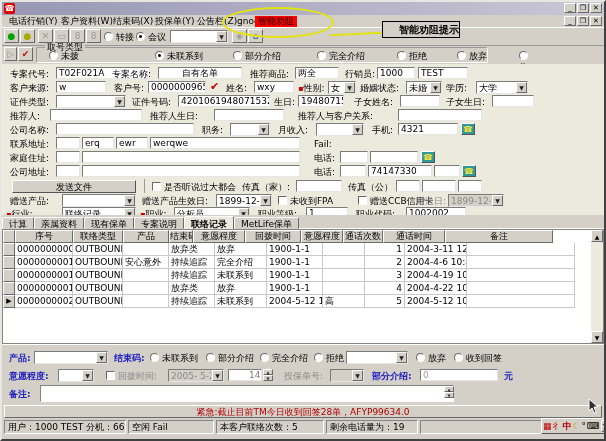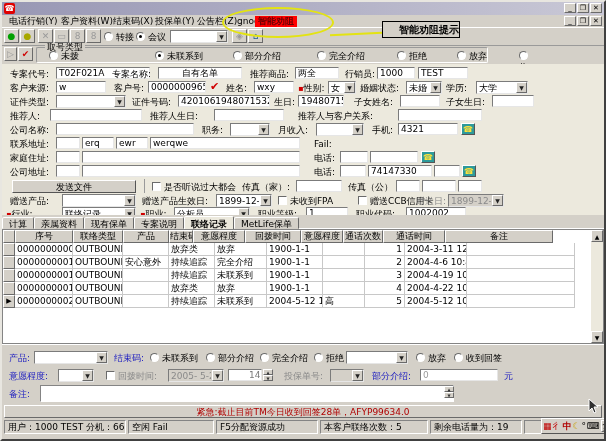--- a/index.html
+++ b/index.html
@@ -82,21 +82,21 @@
   .td { border-right:1px solid #c8c8c8; border-bottom:1px solid #c8c8c8; line-height:12px; padding:0 2px;
         overflow:hidden; white-space:nowrap; flex:none; }
   .td.c7 { text-align:right; }
   #vscroll { position:absolute; right:0; top:0; width:12px; height:113px; background:#ece9dd; }
   .sbtn { position:absolute; left:0; width:12px; height:12px; background:#d4d0c8; text-align:center;
           font-size:6px; line-height:11px; border:1px solid; border-color:#fff #6a6a6a #6a6a6a #fff; }
 
   
   #editpanel { position:absolute; left:0; top:342px; width:602px; height:59px; background:#d4d0c8;
                border-top:1px solid #fff; }
-  .bl { color:#2020c0; font-weight:normal; }
+  .bl { color:#2020c0; font-weight:bold; }
   .spin { position:absolute; width:10px; height:13px; }
   .spin div { height:6px; background:#d4d0c8; border:1px solid; border-color:#fff #6a6a6a #6a6a6a #fff;
               font-size:4px; line-height:5px; text-align:center; color:#333; }
   #remark { position:absolute; left:38px; top:40px; width:414px; height:17px; background:#fff;
             border:1px solid; border-color:#848484 #fff #fff #848484; }
 
   
   #marquee { position:absolute; left:2px; top:403px; width:598px; height:13px; background:#d4d0c8;
              border:1px solid; border-color:#fff #6a6a6a #6a6a6a #fff; text-align:center;
              color:#b00000; line-height:12px; }
@@ -454,21 +454,20 @@
         <div>▲</div>
         <div>▼</div>
       </span>
   </div>
 
   <div id="marquee">紧急:截止目前TM今日收到回签28单，AFYP99634.0</div>
 
   <div id="statusbar">
     <span class="seg" style="width:122px">用户：1000 TEST 分机：667</span>
     <span class="seg" style="width:86px">空闲 Fail</span>
-    <span class="seg" style="width:102px">F5分配资源成功</span>
     <span class="seg" style="width:108px">本客户联络次数：5</span>
     <span class="seg" style="width:92px">剩余电话量为：19</span>
     <span class="seg" style="flex:1"></span>
   </div>
 
   <div id="langbar">
     <span style="color:#c00000">▦</span>
     <span style="color:#c00000">彳</span>
     <span style="color:#b00000;font-weight:bold">中</span>
     <span style="color:#c8a000">☾</span>

